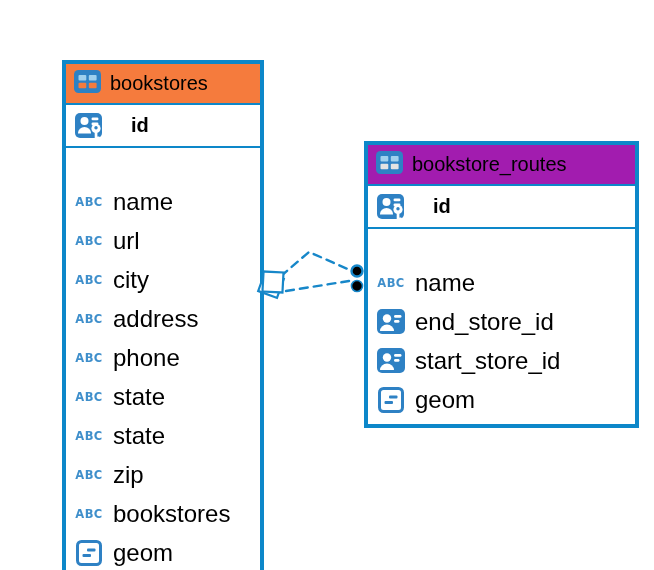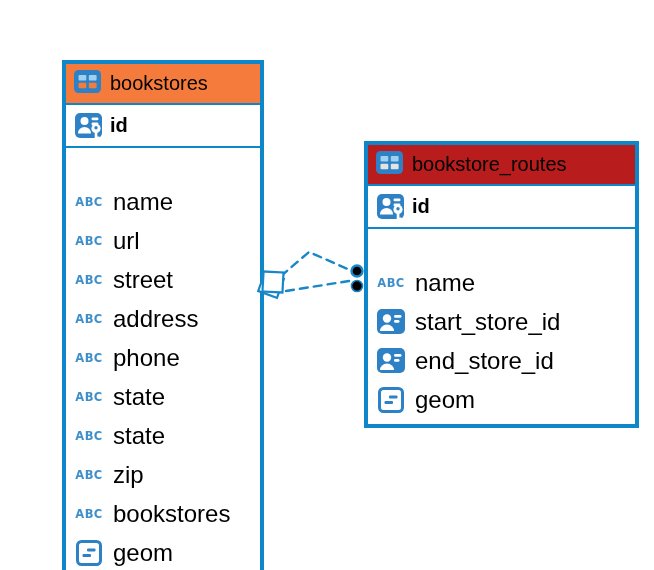--- a/index.html
+++ b/index.html
@@ -16,25 +16,25 @@
     position:absolute;
     border:4px solid #0d87c9;
     background:#ffffff;
   }
   .t-header {
     display:flex; align-items:center; gap:9px;
     height:41px; padding:0 8px;
     border-bottom:2px solid #0d87c9;
   }
   .t-header.header-orange { background:#f57b3d; }
-  .t-header.header-gray   { background:#b91c1c; }
+  .t-header.header-gray   { background:#a21caf; }
   .t-title { font-size:20px; color:#000; white-space:nowrap; }
 
   .pk-row {
-    display:flex; align-items:center; gap:6px;
+    display:flex; align-items:center; gap:27px;
     height:43px; padding:0 8px;
     border-bottom:2px solid #0d87c9;
     background:#fff;
   }
   .pk-label { font-size:20px; font-weight:bold; color:#000; }
 
   .cols { padding:3px 0 5px;margin-top:31px; }
   .col-row {
     display:flex; align-items:center; gap:9px;
     height:39px; padding:0 8px;
@@ -101,21 +101,21 @@
       <div class="col-row">
         <span class="icon-cell abc">ABC</span>
         <span class="col-label">name</span>
       </div>
       <div class="col-row">
         <span class="icon-cell abc">ABC</span>
         <span class="col-label">url</span>
       </div>
       <div class="col-row">
         <span class="icon-cell abc">ABC</span>
-        <span class="col-label">street</span>
+        <span class="col-label">city</span>
       </div>
       <div class="col-row">
         <span class="icon-cell abc">ABC</span>
         <span class="col-label">address</span>
       </div>
       <div class="col-row">
         <span class="icon-cell abc">ABC</span>
         <span class="col-label">phone</span>
       </div>
       <div class="col-row">
@@ -187,33 +187,33 @@
       <div class="col-row">
         <span class="icon-cell">
           <svg width="28" height="25" viewBox="0 0 28 25">
             <rect width="28" height="25" rx="5" fill="#2e81c4"></rect>
             <circle cx="10" cy="9.5" r="4.2" fill="#fff"></circle>
             <path d="M3 22 a7 6.5 0 0 1 14 0 z" fill="#fff"></path>
             <rect x="17" y="6" width="7.5" height="2.8" rx="1.4" fill="#fff"></rect>
             <rect x="17" y="11" width="5.5" height="2.8" rx="1.4" fill="#fff"></rect>
           </svg>
         </span>
-        <span class="col-label">start_store_id</span>
+        <span class="col-label">end_store_id</span>
       </div>
       <div class="col-row">
         <span class="icon-cell">
           <svg width="28" height="25" viewBox="0 0 28 25">
             <rect width="28" height="25" rx="5" fill="#2e81c4"></rect>
             <circle cx="10" cy="9.5" r="4.2" fill="#fff"></circle>
             <path d="M3 22 a7 6.5 0 0 1 14 0 z" fill="#fff"></path>
             <rect x="17" y="6" width="7.5" height="2.8" rx="1.4" fill="#fff"></rect>
             <rect x="17" y="11" width="5.5" height="2.8" rx="1.4" fill="#fff"></rect>
           </svg>
         </span>
-        <span class="col-label">end_store_id</span>
+        <span class="col-label">start_store_id</span>
       </div>
       <div class="col-row">
         <span class="icon-cell">
           <svg width="26" height="26" viewBox="0 0 26 26">
             <rect x="1.5" y="1.5" width="23" height="23" rx="4" fill="#fff" stroke="#2e81c4" stroke-width="3"></rect>
             <rect x="11" y="8.5" width="8.5" height="3" rx="1" fill="#2e81c4"></rect>
             <rect x="6.5" y="14" width="8.5" height="3" rx="1" fill="#2e81c4"></rect>
           </svg>
         </span>
         <span class="col-label">geom</span>

